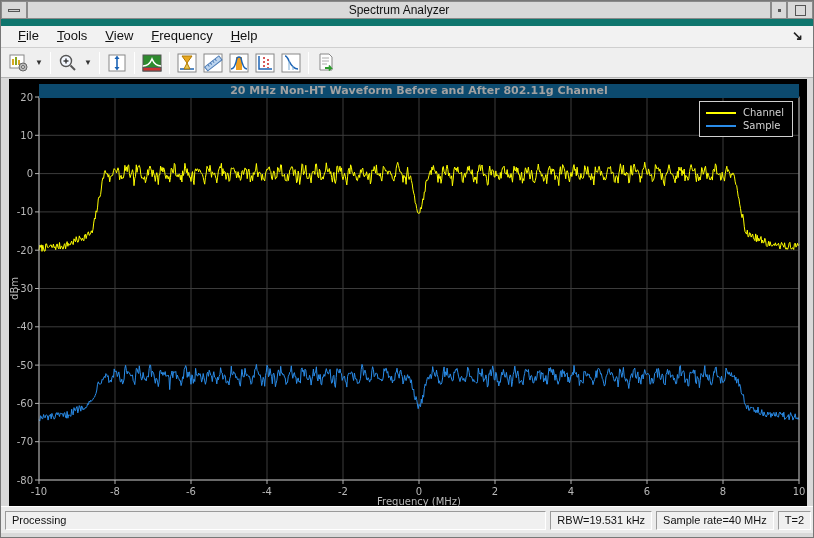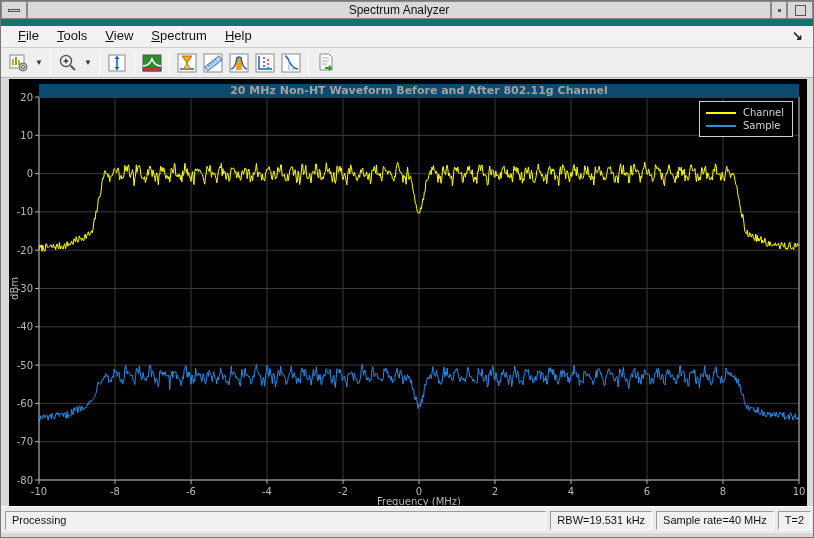--- a/index.html
+++ b/index.html
@@ -59,21 +59,21 @@
     </div>
     <div class="tb-seg tb-btn">
       <span class="tb-square"></span>
     </div>
   </div>
 
   <div class="menubar">
     <span class="menu-item">File</span>
     <span class="menu-item">Tools</span>
     <span class="menu-item">View</span>
-    <span class="menu-item">Spectrum</span>
+    <span class="menu-item">Frequency</span>
     <span class="menu-item">Help</span>
     <span class="dock-arrow">↘</span>
   </div>
 
   <div class="toolbar">
     <div class="tool-btn">
       <svg viewBox="0 0 20 20">
         <rect x="1" y="2" width="14" height="13" fill="#fff" stroke="#888"></rect>
         <line x1="4" y1="12" x2="4" y2="6" stroke="#d9a820" stroke-width="2"></line>
         <line x1="7" y1="12" x2="7" y2="4" stroke="#8aa820" stroke-width="2"></line>

